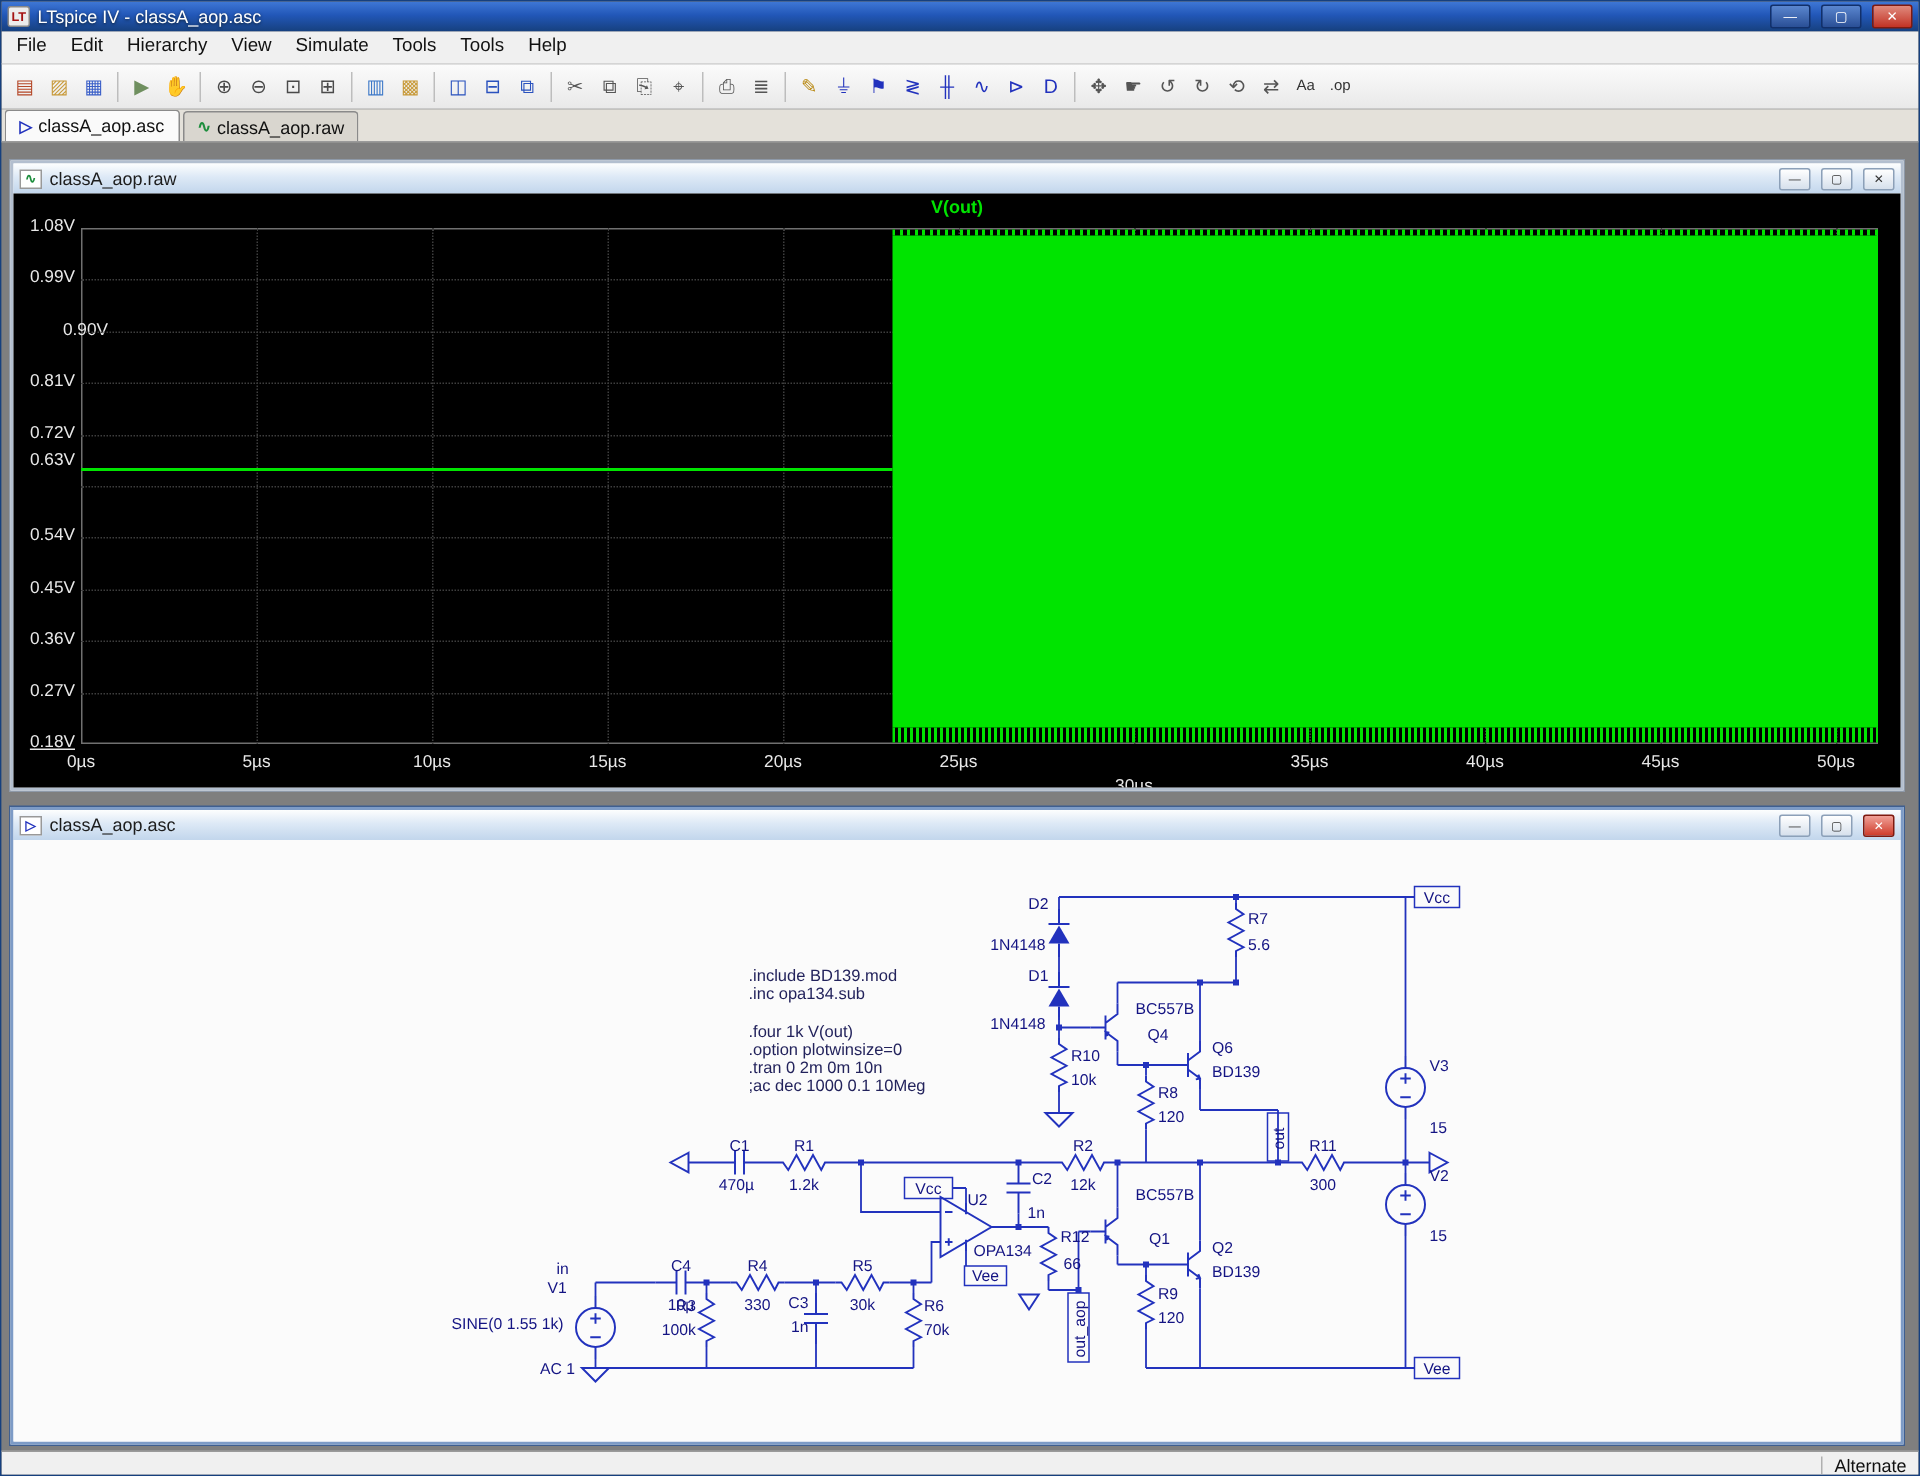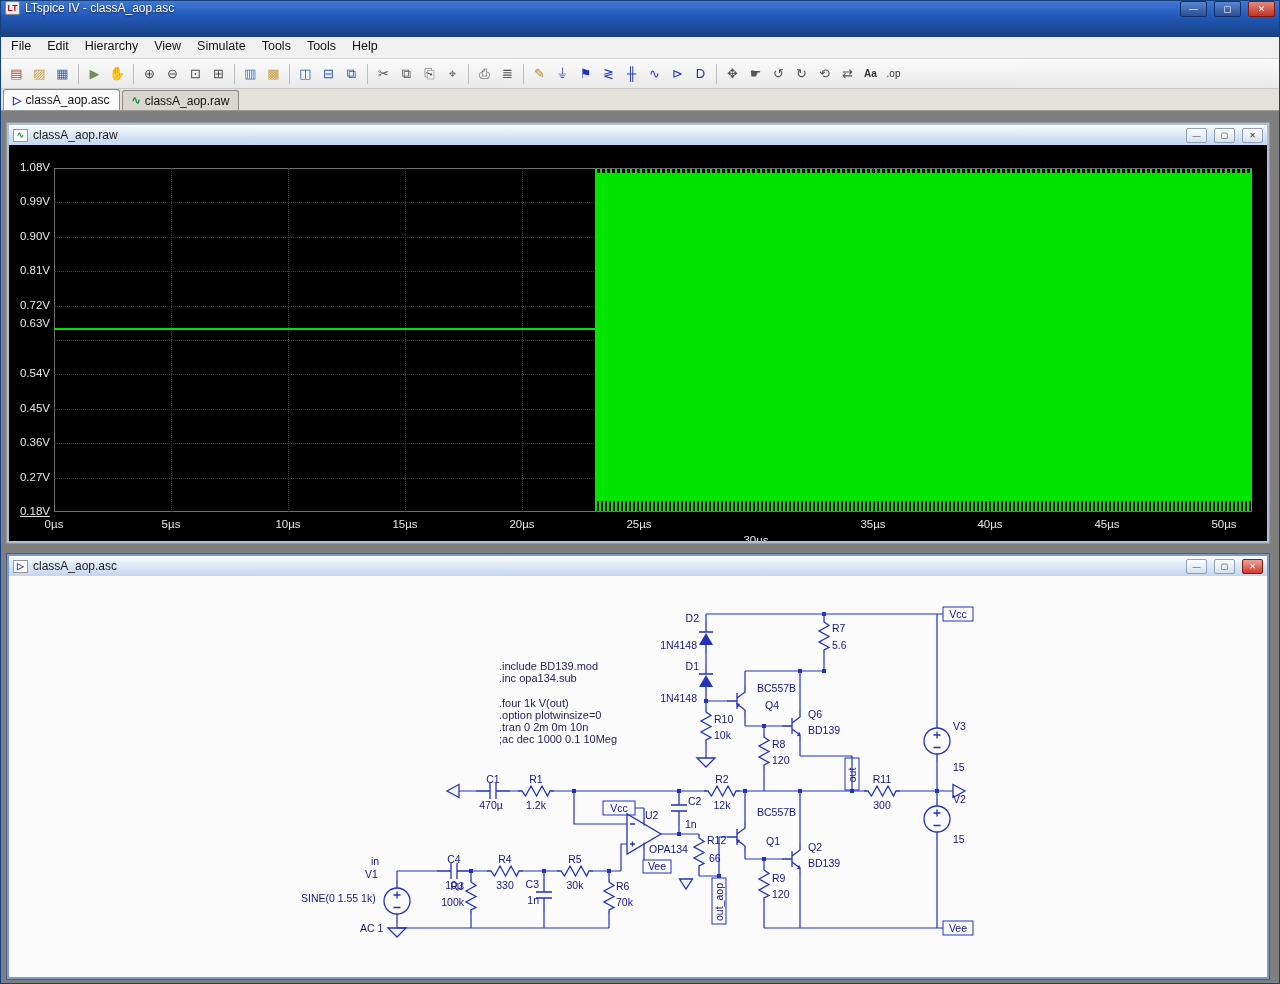--- a/index.html
+++ b/index.html
@@ -1,20 +1,20 @@
 <!DOCTYPE html>
 <html><head>
 <meta charset="utf-8">
 <style>
   *{box-sizing:border-box;margin:0;padding:0}
   html,body{width:1280px;height:984px;overflow:hidden}
   body{font-family:"Liberation Sans",sans-serif;background:#7f7f7f;position:relative;border:1px solid #16407e}
 
   
-  #titlebar{height:36px;background:linear-gradient(180deg,#3f78d6,#2257b8 45%,#16407e);display:flex;align-items:flex-start;gap:5px;padding:0 4px;color:#fff;font-size:12px}
+  #titlebar{height:20px;background:linear-gradient(180deg,#3f78d6,#2257b8 45%,#16407e);display:flex;align-items:center;gap:5px;padding:0 4px;color:#fff;font-size:12px}
   #lt-logo{width:15px;height:14px;background:#ececec;color:#a51313;font-weight:bold;font-size:8.5px;display:flex;align-items:center;justify-content:center;border-radius:2px;border:1px solid #888}
   #titlebar .title-text{flex:0 1 auto;text-shadow:0 1px 2px #123}
   #titlebar .spacer{flex:1}
   .cap-btn{width:27px;height:16px;display:flex;align-items:center;justify-content:center;font-size:9px;color:#fff;background:linear-gradient(#5a86cf,#2a4f96);border:1px solid #12306a;border-radius:2px;margin-left:2px}
   .cap-btn.close{background:linear-gradient(#e08a7d,#c23325);border-color:#7e1a10}
 
   #menubar{height:22px;background:#f0f0f0;border-bottom:1px solid #d5d5d5;display:flex;align-items:flex-start;font-size:12.5px;color:#111;padding-left:2px}
   .menu-item{padding:2px 8px;border-radius:2px}
 
   #toolbar{height:30px;background:linear-gradient(#fbfbfb,#e9e9e9);border-bottom:1px solid #c9c9c9;display:flex;align-items:center;padding:0 4px}
@@ -120,21 +120,21 @@
     <div class="tb-btn" style="color: rgb(34, 50, 189);">∿</div>
     <div class="tb-btn" style="color: rgb(34, 50, 189);">⊳</div>
     <div class="tb-btn" style="color: rgb(34, 50, 189);">D</div>
     <div class="tb-sep"></div>
     <div class="tb-btn" style="color: rgb(85, 85, 85);">✥</div>
     <div class="tb-btn" style="color: rgb(85, 85, 85);">☛</div>
     <div class="tb-btn" style="color: rgb(85, 85, 85);">↺</div>
     <div class="tb-btn" style="color: rgb(85, 85, 85);">↻</div>
     <div class="tb-btn" style="color: rgb(85, 85, 85);">⟲</div>
     <div class="tb-btn" style="color: rgb(85, 85, 85);">⇄</div>
-    <div class="tb-btn" style="color: rgb(51, 51, 51); font-size: 10px; font-weight: bold;">Aa</div>
+    <div class="tb-btn" style="color: rgb(51, 51, 51); font-size: 10px;">Aa</div>
     <div class="tb-btn" style="color: rgb(51, 51, 51); font-size: 10px;">.op</div>
   </div>
 <div id="tabbar">
     <div class="tab active">
       <div class="tab-icon" style="color: rgb(34, 50, 189);">▷</div>
       <div class="tab-label">classA_aop.asc</div>
     </div>
     <div class="tab">
       <div class="tab-icon" style="color: rgb(30, 142, 62);">∿</div>
       <div class="tab-label">classA_aop.raw</div>
@@ -146,25 +146,26 @@
   <div class="win inactive" style="left:6px;top:12px;width:1262px;height:420px">
     <div class="win-title">
       <span class="win-icon" style="color:#1e8e3e">∿</span>
       <span>classA_aop.raw</span>
       <span class="spacer"></span>
       <span class="wbtn">—</span>
       <span class="wbtn">▢</span>
       <span class="wbtn close">✕</span>
     </div>
     <div id="plot-content" style="background: rgb(0, 0, 0);">
+      <div id="plot-title" style="color: rgb(0, 228, 0);">V(out)</div>
     <div class="plot-box" style="left: 45px; top: 23px; width: 1198px; height: 344px;"></div>
         <div class="ytick" style="top: 16px;">1.08V</div>
         <div class="ytick" style="top: 50.4px;">0.99V</div>
         <div class="hgrid" style="left: 45px; top: 57.4px; width: 1198px;"></div>
-        <div class="ytick" style="top: 84.8px;">0.90V</div>
+        <div class="ytick" style="top: 84.8px; margin-left: 22px;">0.90V</div>
         <div class="hgrid" style="left: 45px; top: 91.8px; width: 1198px;"></div>
         <div class="ytick" style="top: 119.2px;">0.81V</div>
         <div class="hgrid" style="left: 45px; top: 126.2px; width: 1198px;"></div>
         <div class="ytick" style="top: 153.6px;">0.72V</div>
         <div class="hgrid" style="left: 45px; top: 160.6px; width: 1198px;"></div>
         <div class="ytick" style="top: 172px;">0.63V</div>
         <div class="hgrid" style="left: 45px; top: 195px; width: 1198px;"></div>
         <div class="ytick" style="top: 222.4px;">0.54V</div>
         <div class="hgrid" style="left: 45px; top: 229.4px; width: 1198px;"></div>
         <div class="ytick" style="top: 256.8px;">0.45V</div>

